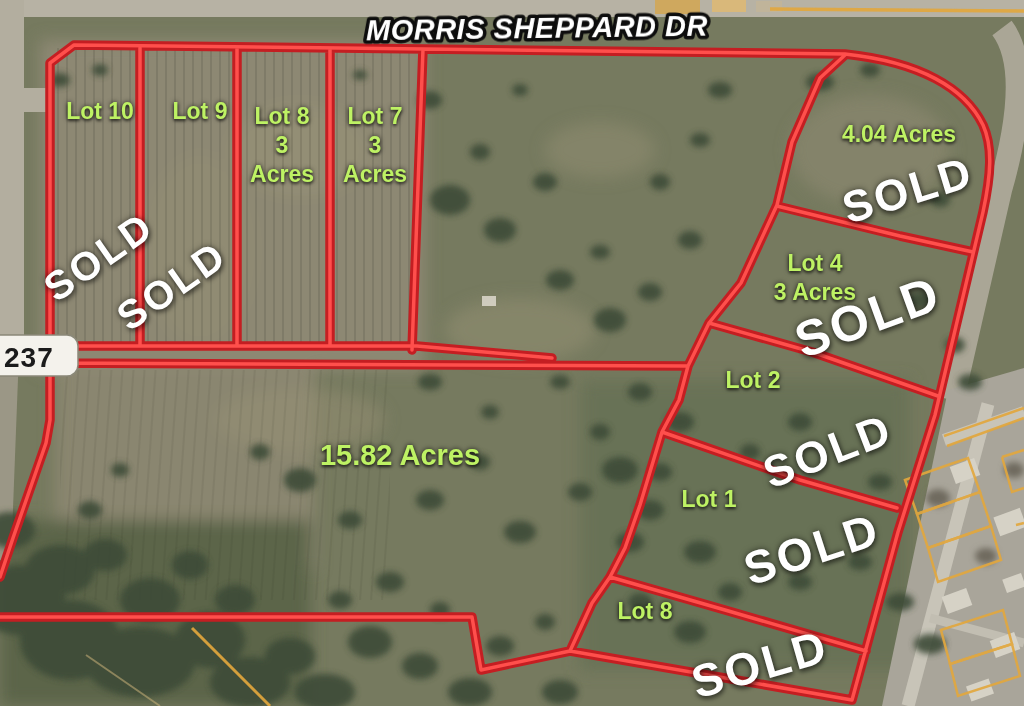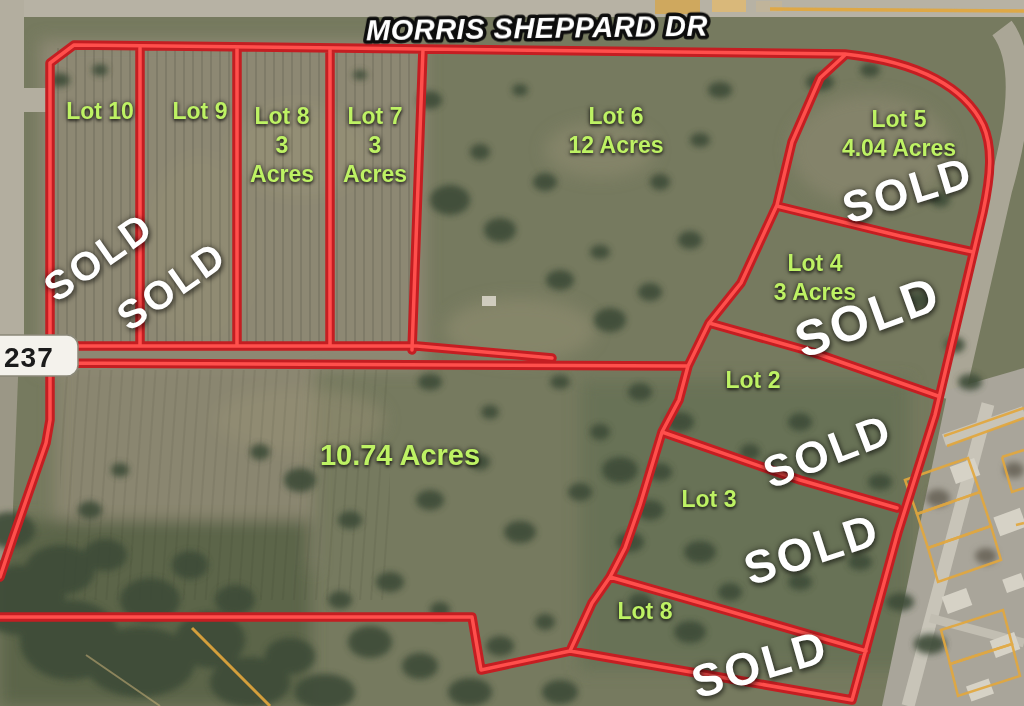--- a/index.html
+++ b/index.html
@@ -206,27 +206,26 @@
 
   <text x="537" y="38" text-anchor="middle" font-size="29" font-weight="bold" font-style="italic" fill="#ffffff" stroke="#0d0d0d" stroke-width="7" paint-order="stroke" stroke-linejoin="round" letter-spacing="0.5" font-family="Liberation Sans, sans-serif" transform="rotate(-0.8 537 30)">MORRIS SHEPPARD DR</text>
 </svg>
 
 <div class="label" style="left:100px;top:111px"><span>Lot 10</span></div>
 <div class="label" style="left:200px;top:111px"><span>Lot 9</span></div>
 <div class="label" style="left:282px;top:145px"><div>Lot 8</div><div>3
 Acres</div></div>
 <div class="label" style="left:375px;top:145px"><div>Lot 7</div><div>3
 Acres</div></div>
-<div class="label" style="left:616px;top:131px"><div>Lot 6</div><div>12 Acres</div></div>
-<div class="label" style="left:899px;top:134px"><div>Lot 5</div><div>4.04 Acres</div></div>
+<div class="label" style="left:899px;top:134px"><div>4.04 Acres</div></div>
 <div class="label" style="left:815px;top:278px"><div>Lot 4</div><div>3 Acres</div></div>
 <div class="label" style="left:753px;top:380px"><span>Lot 2</span></div>
-<div class="label" style="left:709px;top:499px"><span>Lot 3</span></div>
+<div class="label" style="left:709px;top:499px"><span>Lot 1</span></div>
 <div class="label" style="left:645px;top:611px"><span>Lot 8</span></div>
-<div class="label big" style="left:400px;top:455px"><div>10.74 Acres</div></div>
+<div class="label big" style="left:400px;top:455px"><div>15.82 Acres</div></div>
 
 <div class="sold" style="left:99px;top:257px;font-size:40px;transform:translate(-50%,-50%) rotate(-35deg)">SOLD</div>
 <div class="sold" style="left:172px;top:286px;font-size:40px;transform:translate(-50%,-50%) rotate(-35deg)">SOLD</div>
 <div class="sold" style="left:908px;top:190px;font-size:44px;transform:translate(-50%,-50%) rotate(-17deg)">SOLD</div>
 <div class="sold" style="left:868px;top:317px;font-size:50px;transform:translate(-50%,-50%) rotate(-20deg)">SOLD</div>
 <div class="sold" style="left:828px;top:451px;font-size:44px;transform:translate(-50%,-50%) rotate(-21deg)">SOLD</div>
 <div class="sold" style="left:812px;top:549px;font-size:46px;transform:translate(-50%,-50%) rotate(-18deg)">SOLD</div>
 <div class="sold" style="left:760px;top:664px;font-size:46px;transform:translate(-50%,-50%) rotate(-16deg)">SOLD</div>
 </div>
 

